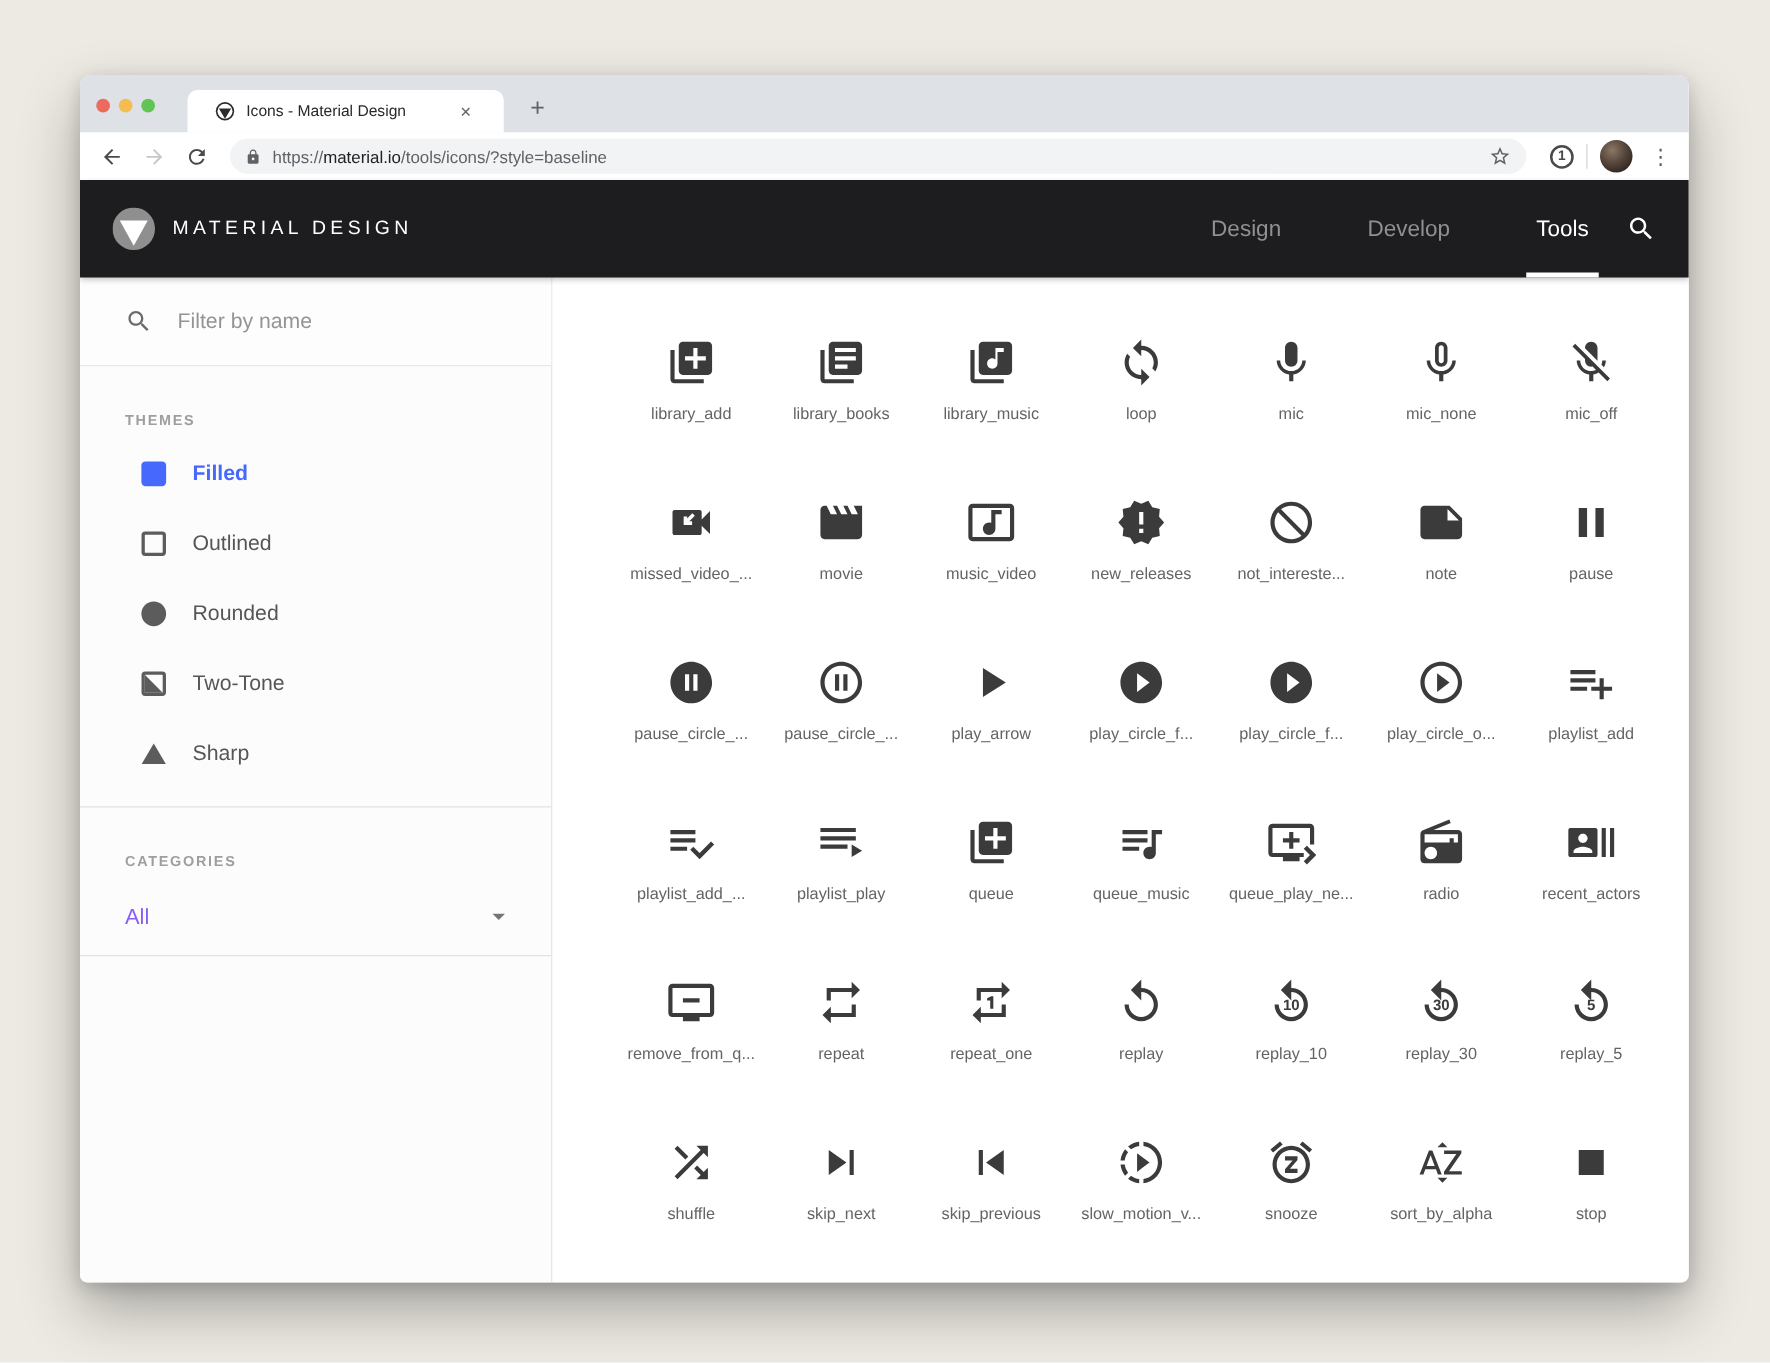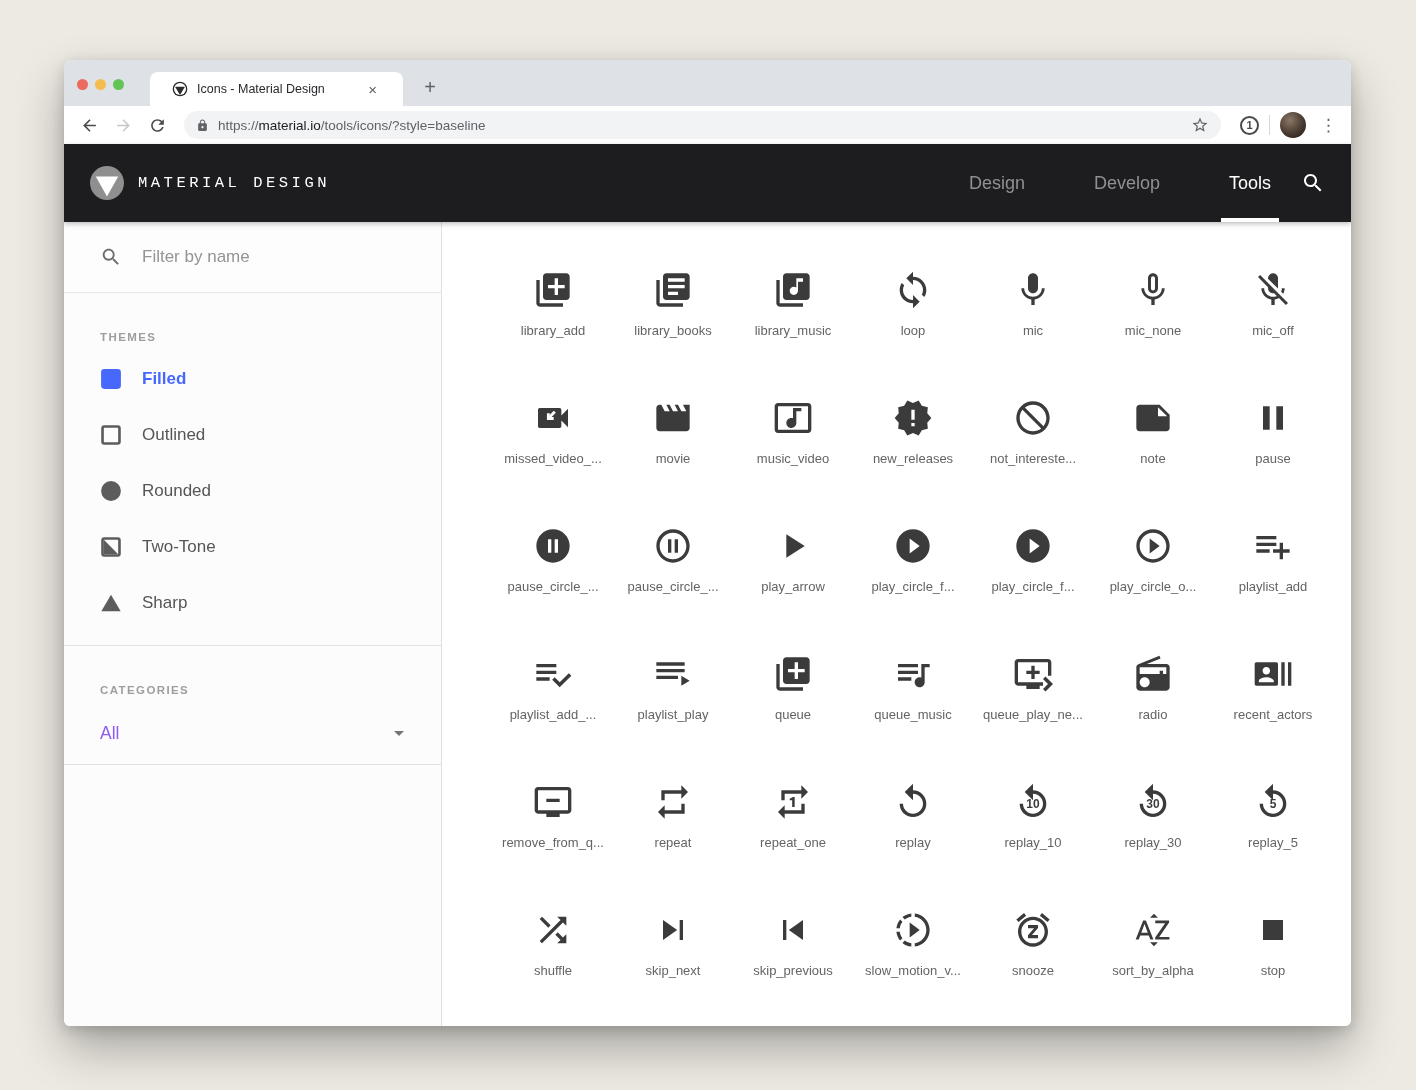--- a/index.html
+++ b/index.html
@@ -44,38 +44,38 @@
   .tool-right{position:absolute;right:10px;top:0;height:38px;display:flex;align-items:center;gap:10px}
   .ext-icon{width:19px;height:19px;border:2px solid #4a4a4a;border-radius:50%;box-sizing:border-box;
     display:flex;align-items:center;justify-content:center;font-size:11px;font-weight:700;color:#4a4a4a}
   .vsep{width:1px;height:20px;background:#d4d6d9}
   .avatar{width:26px;height:26px;border-radius:50%;background:radial-gradient(circle at 38% 32%,#8a7766 0%,#55453a 45%,#191410 100%)}
   .kebab{font-size:17px;color:#5f6368;letter-spacing:0;line-height:1;padding:0 4px}
   
   .mdheader{position:relative;height:78px;background:#1d1d1f;box-shadow:0 2px 5px rgba(0,0,0,.25);z-index:3}
   .brandwrap{position:absolute;left:26px;top:0;height:78px;display:flex;align-items:center;gap:14px}
   .mdlogo{width:34px;height:34px}
-  .brand{font-family:Liberation Mono, monospace;font-size:15.5px;letter-spacing:3.5px;color:#fff;font-weight:500}
+  .brand{font-family:Liberation Sans, sans-serif;font-size:15.5px;letter-spacing:3.5px;color:#fff;font-weight:500}
   .mdnav{position:absolute;right:80px;top:0;height:78px;display:flex;align-items:center;gap:69px}
   .mdnav .nav-item{font-size:18px;color:#8e9093;position:relative;height:78px;display:flex;align-items:center}
   .mdnav .nav-item.active{color:#fff}
   .mdnav .nav-item.active::after{
     content:"";position:absolute;left:50%;transform:translateX(-50%);bottom:0;width:58px;height:4px;background:#fff}
   .hsearch{position:absolute;right:26px;top:27px;width:24px;height:24px}
   
   .content{position:relative;height:804px;display:flex}
   .sidebar{width:378px;box-sizing:border-box;background:#fcfcfc;border-right:1px solid #e0e0e0;flex:0 0 auto}
   .filterrow{height:70px;display:flex;align-items:center;padding-left:36px;border-bottom:1px solid #e7e7e7;background:#fdfdfd}
   .filterrow svg{width:22px;height:22px;flex:0 0 auto}
   .filter-input{border:0;outline:0;background:transparent;margin-left:18px;font-size:17px;color:#333;width:200px;
     font-family:"Liberation Sans",sans-serif}
   .filter-input::placeholder{color:#949494}
   .sec-label{font-size:11.5px;font-weight:700;letter-spacing:1.4px;color:#9e9e9e;padding:38px 0 6px 36px}
   .themelist{padding-top:2px}
-  .theme-item{height:56px;display:flex;align-items:center;padding-left:36px}
+  .theme-item{height:56px;display:flex;align-items:center;padding-left:48px}
   .theme-glyph{width:22px;height:22px;display:flex;align-items:center;justify-content:center}
   .theme-label{margin-left:20px;font-size:17px;color:#565656}
   .theme-item.selected .theme-label{color:#4768fd;font-weight:700}
   .sb-divider{height:1px;background:#e2e2e2;margin-top:14px}
   .catrow{height:62px;display:flex;align-items:center;padding:0 26px 0 36px;position:relative}
   .cat-value{font-size:17.5px;color:#8b5cf6}
   .caret{position:absolute;right:30px;width:24px;height:24px}
   .sb-divider2{height:1px;background:#e2e2e2}
   .main{flex:1;background:#fff;overflow:hidden}
   .grid{padding:48px 0 0 51px;display:grid;grid-template-columns:repeat(7,120px);grid-auto-rows:128px}

